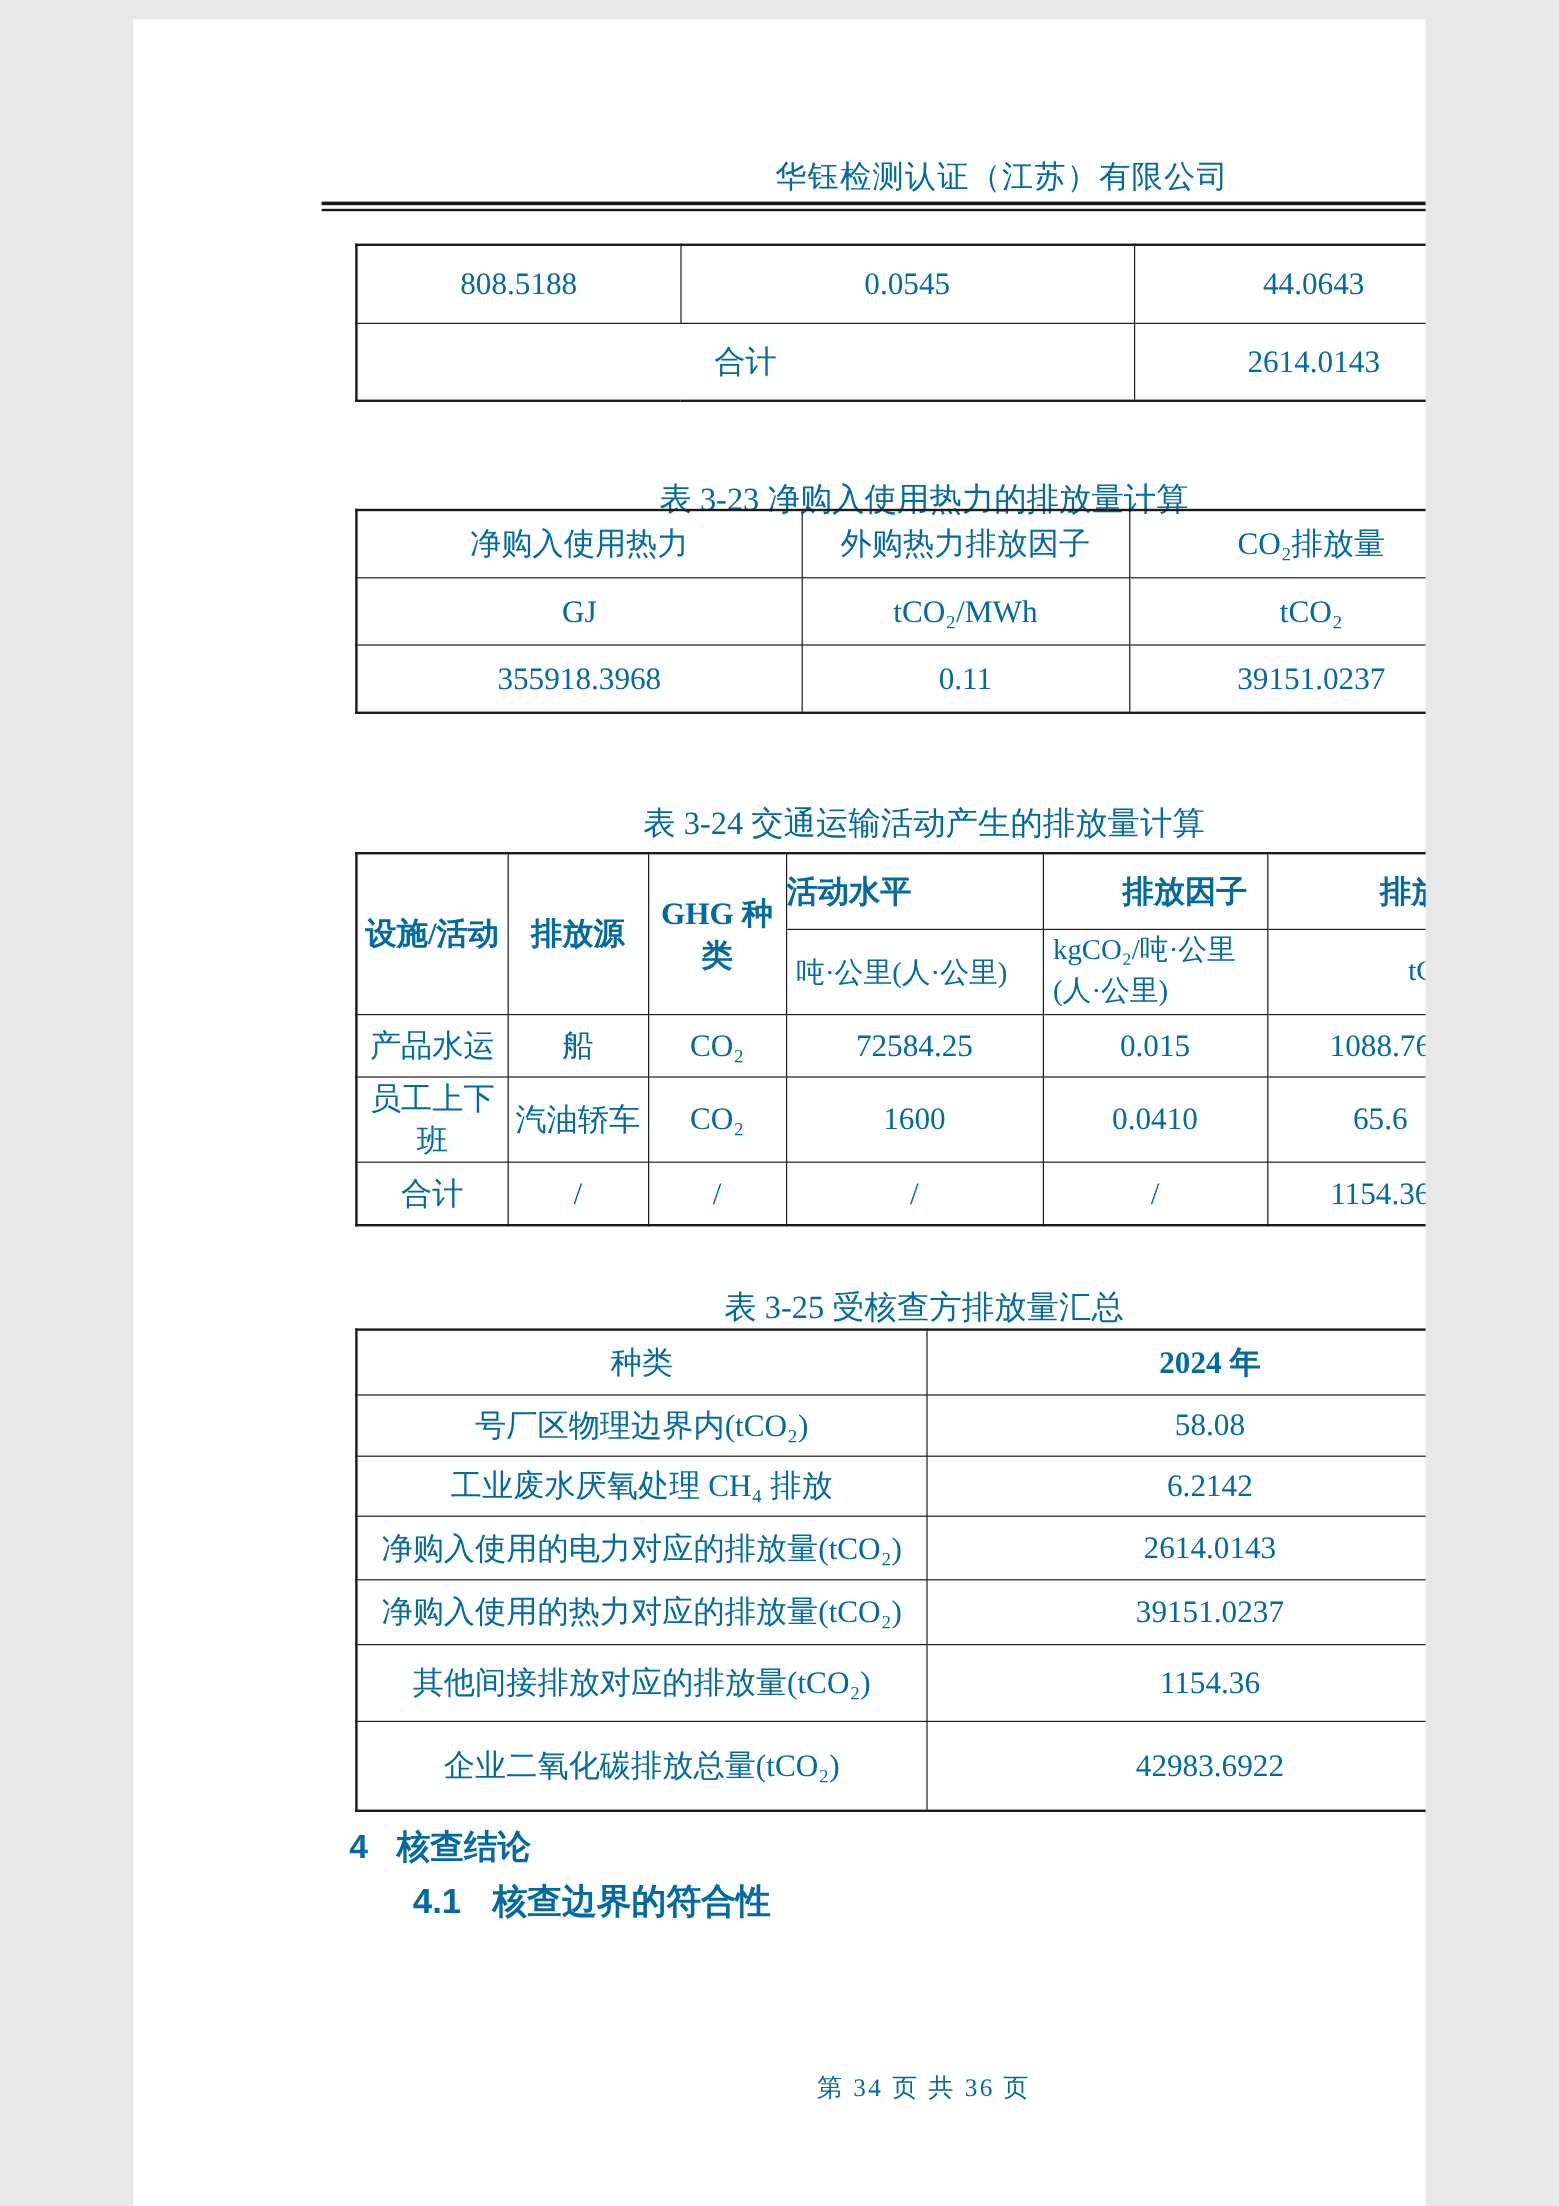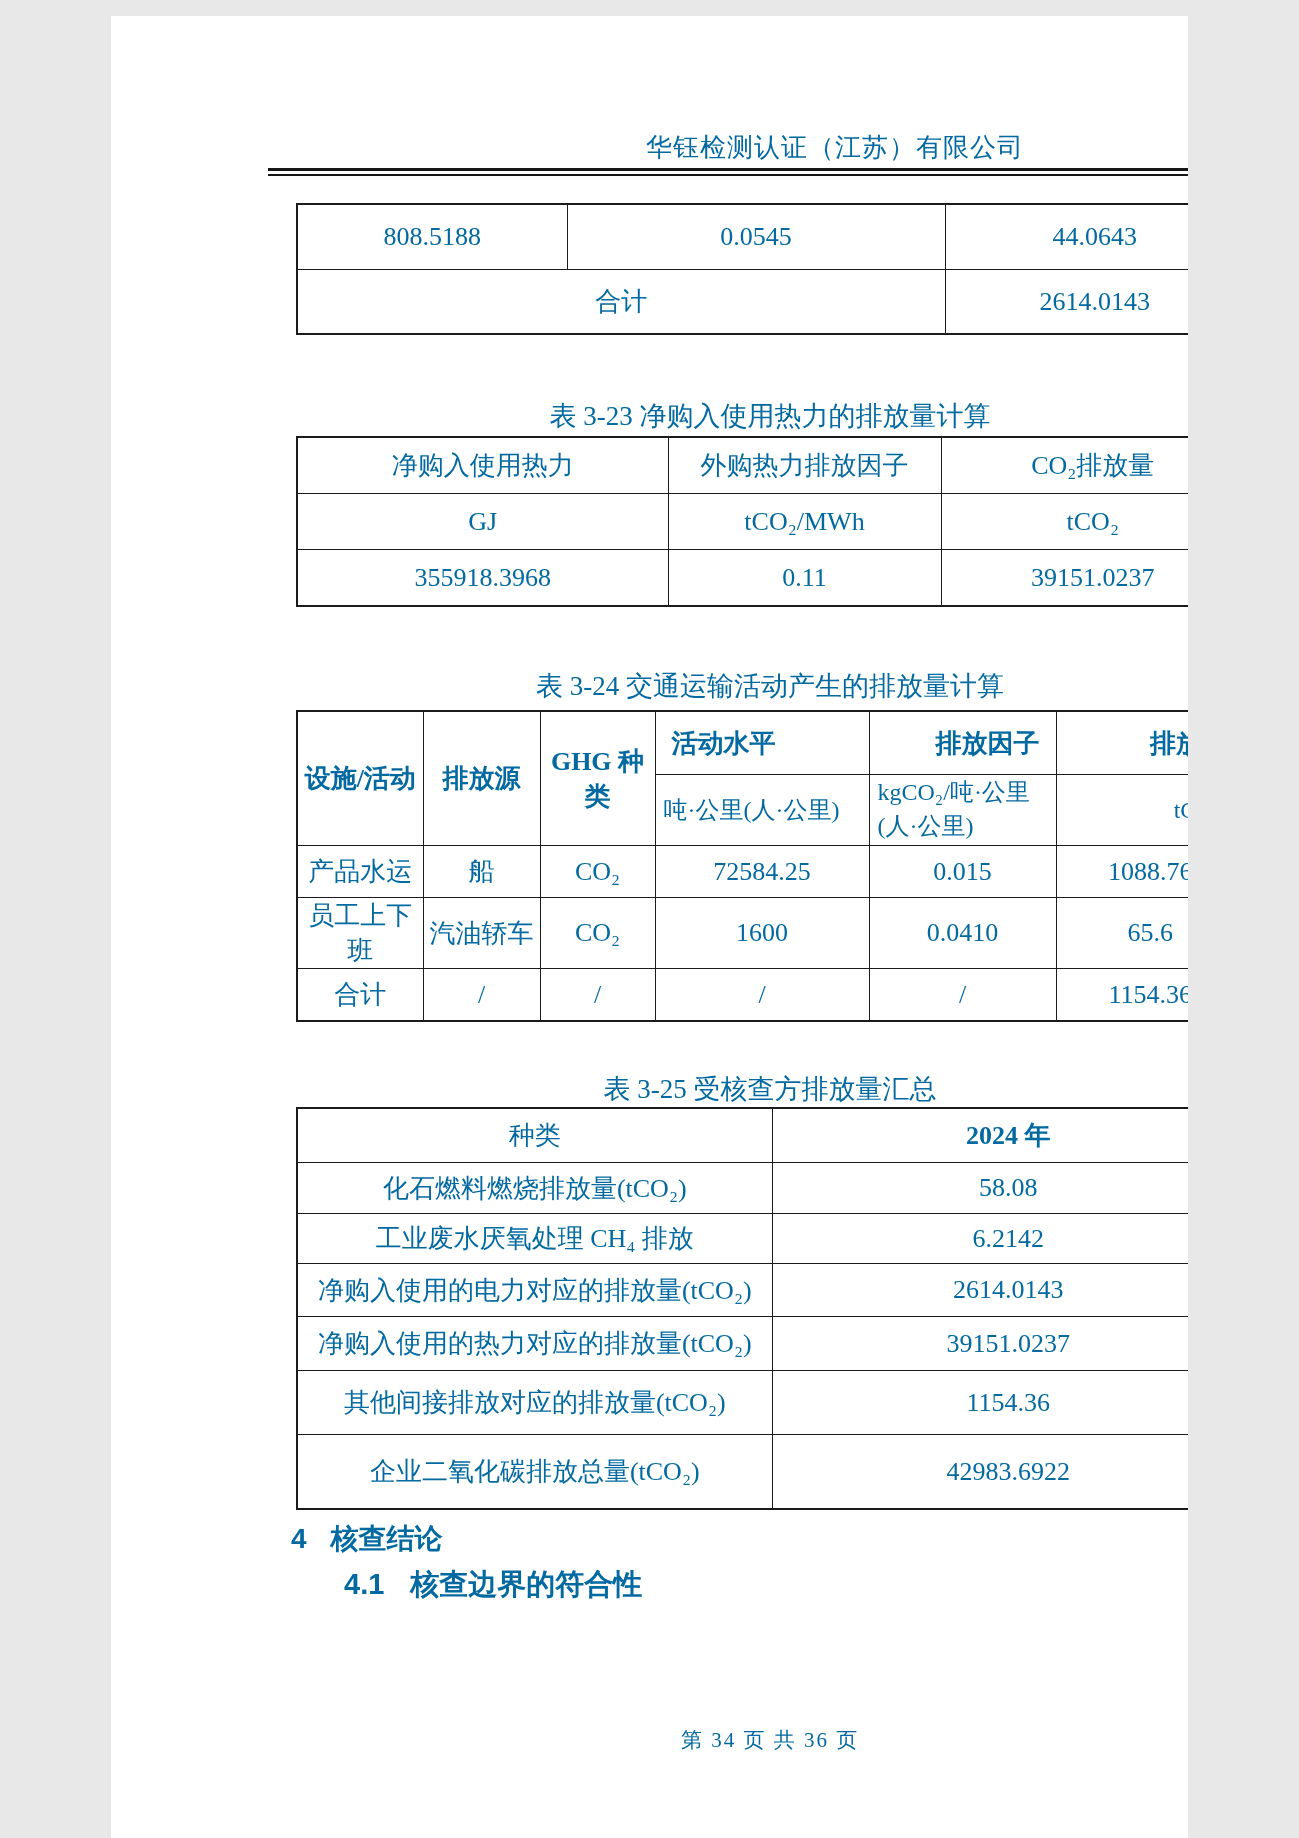--- a/index.html
+++ b/index.html
@@ -26,35 +26,35 @@
     position:absolute;left:185px;
     border-collapse:collapse;table-layout:fixed;width:948px;
     font-size:26px;
   }
   .doc-table td{
     border:1.6px solid #1b1b1b;
     text-align:center;vertical-align:middle;
     padding:0;overflow:hidden;
   }
   .doc-table{border:2.5px solid #1b1b1b;}
-  .doc-table td.al{text-align:left;padding-left:16px;}
+  .doc-table td.al{text-align:left;}
   .doc-table td.ar{text-align:right;padding-right:16px;}
   .bold{font-weight:bold;}
   
   .tbl-caption{
     position:absolute;left:185px;width:948px;height:32px;
     text-align:center;font-size:27px;white-space:nowrap;
   }
   
   #tbl-carry{top:187px;}
   #tbl-carry tr.r1 td{height:64px;}
   #tbl-carry tr.r2 td{height:63px;}
   
   #cap-323{top:382px;}
-  #tbl-323{top:420px;border-radius:25px;}
+  #tbl-323{top:408px;border-radius:25px;}
   #tbl-323 tr td{height:55px;}
   
   #cap-324{top:652px;}
   #tbl-324{top:694px;}
   #tbl-324 tr.h1 td{height:62px;}
   #tbl-324 tr.h2 td{height:70px;font-size:24px;}
   #tbl-324 tr.dr td{height:51px;}
   #tbl-324 td.unit-l{text-align:left;padding:0 4px 0 8px;line-height:1.4;}
   #tbl-324 td.unit-c{text-align:left;padding-left:8px;font-size:24px;}
   #tbl-324 td.unit-r{text-align:right;padding-right:22px;}
@@ -200,21 +200,21 @@
     <colgroup>
         <col style="width:475px">
         <col style="width:473px">
       </colgroup>
     <tbody>
         <tr class="hr">
       <td>种类</td>
       <td class="bold">2024 年</td>
     </tr>
     <tr class="r1">
-      <td>化石燃料燃烧排放量(tCO₂)</td>
+      <td>号厂区物理边界内(tCO₂)</td>
       <td>58.08</td>
     </tr>
     <tr class="r2">
       <td>工业废水厌氧处理 CH₄ 排放</td>
       <td>6.2142</td>
     </tr>
     <tr class="r3">
       <td>净购入使用的电力对应的排放量(tCO₂)</td>
       <td>2614.0143</td>
     </tr>

